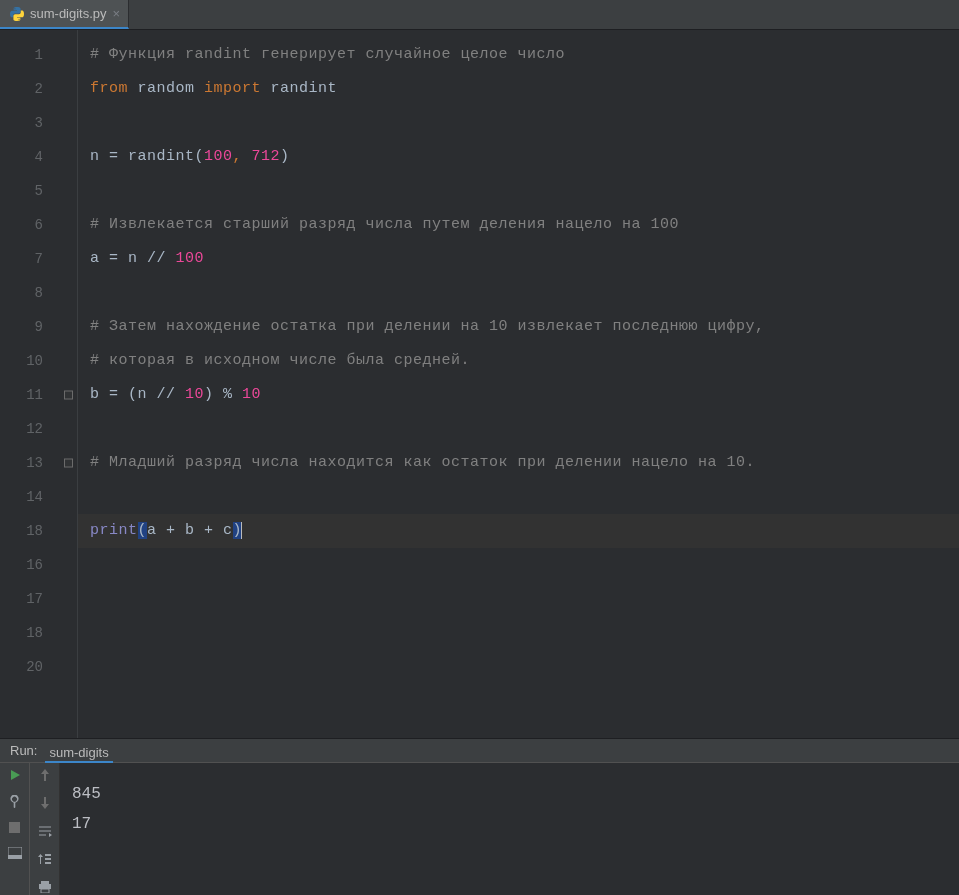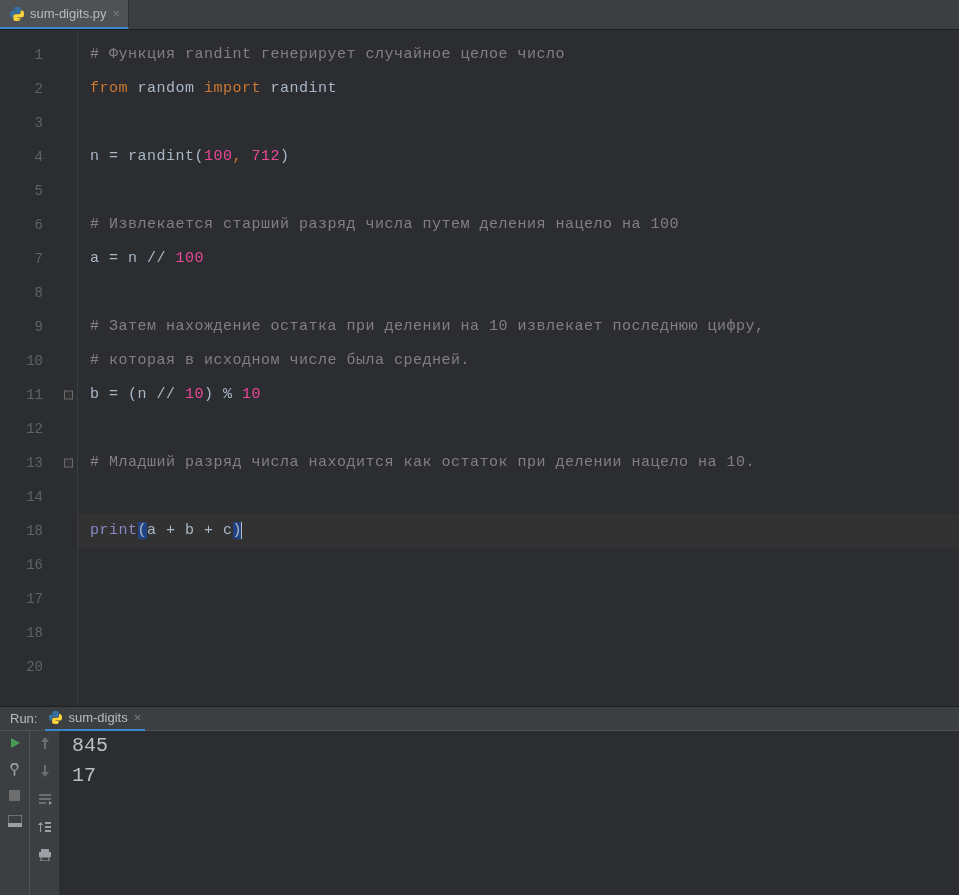--- a/index.html
+++ b/index.html
@@ -104,41 +104,42 @@
   .t-num     { color: #ec4899; }
   .t-caretbg { background:#214283; }
   .cursor    { border-left: 1px solid #bbbbbb; margin-left:-1px;}
 
   
   .run-panel {
     border-top: 1px solid #1e1f22;
     background: #ec4899;
     display: flex;
     flex-direction: column;
-    height: 189px;
+    height: 157px;
   }
   .run-header {
     background: #3c3f41;
     height: 24px;
     display: flex;
     align-items: center;
     padding: 0 10px;
     gap: 8px;
     color: #bbbbbb;
     font-size: 13px;
     font-family: -apple-system, 'Segoe UI', sans-serif;
     border-bottom: 1px solid #515151;
   }
   .run-header .run-tab {
     display: flex;
     align-items: center;
     gap: 6px;
     padding: 0 4px;
     border-bottom: 2px solid #3c86c9;
     height: 24px;
+    flex-direction: column;
   }
   .run-close { color:#7a7e85; }
   .run-body {
     display: flex;
     flex: 1;
   }
   .run-toolbar {
     width: 30px;
     background: #3c3f41;
     display: flex;
@@ -158,25 +159,25 @@
     gap: 12px;
     border-right: 1px solid #323232;
   }
   .tool-icon {
     width: 16px; height: 16px;
     display:flex; align-items:center; justify-content:center;
     color:#9aa0a6;
   }
   .run-output {
     flex: 1;
-    padding: 0 12px;
+    padding: 16px 12px;
     background: #2b2d30;
     color: #bcbec4;
     line-height: 30px;
-    font-size: 20px;
+    font-size: 16px;
   }
 </style>
 </head>
 <body>
 
 <div class="tab-bar">
   <div class="tab">
     <svg class="py-icon" viewBox="0 0 16 16">
       <path fill="#3571a3" d="M7.8 0C4 0 4.2 1.6 4.2 1.6v2H8v.6H2.6S0 3.9 0 7.9s2.3 3.9 2.3 3.9h1.4V9.8s-.1-2.3 2.3-2.3h3.9s2.2 0 2.2-2.1V2S12.4 0 7.8 0zM5.6 1.3a.7.7 0 110 1.4.7.7 0 010-1.4z"></path>
       <path fill="#ffd43b" d="M8.2 16c3.8 0 3.6-1.6 3.6-1.6v-2H8v-.6h5.4s2.6.3 2.6-3.9-2.3-3.9-2.3-3.9h-1.4v2s.1 2.3-2.3 2.3H6.1s-2.2 0-2.2 2.1V14s-.3 2 4.3 2zm2.2-1.3a.7.7 0 110-1.4.7.7 0 010 1.4z"></path>

